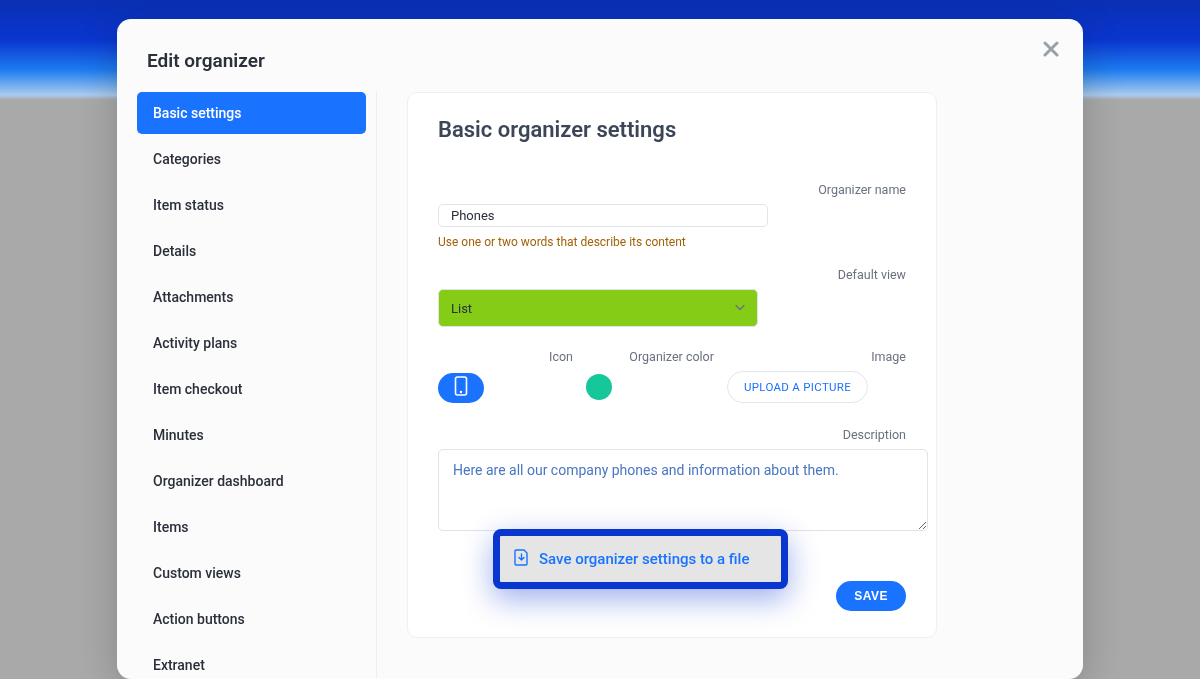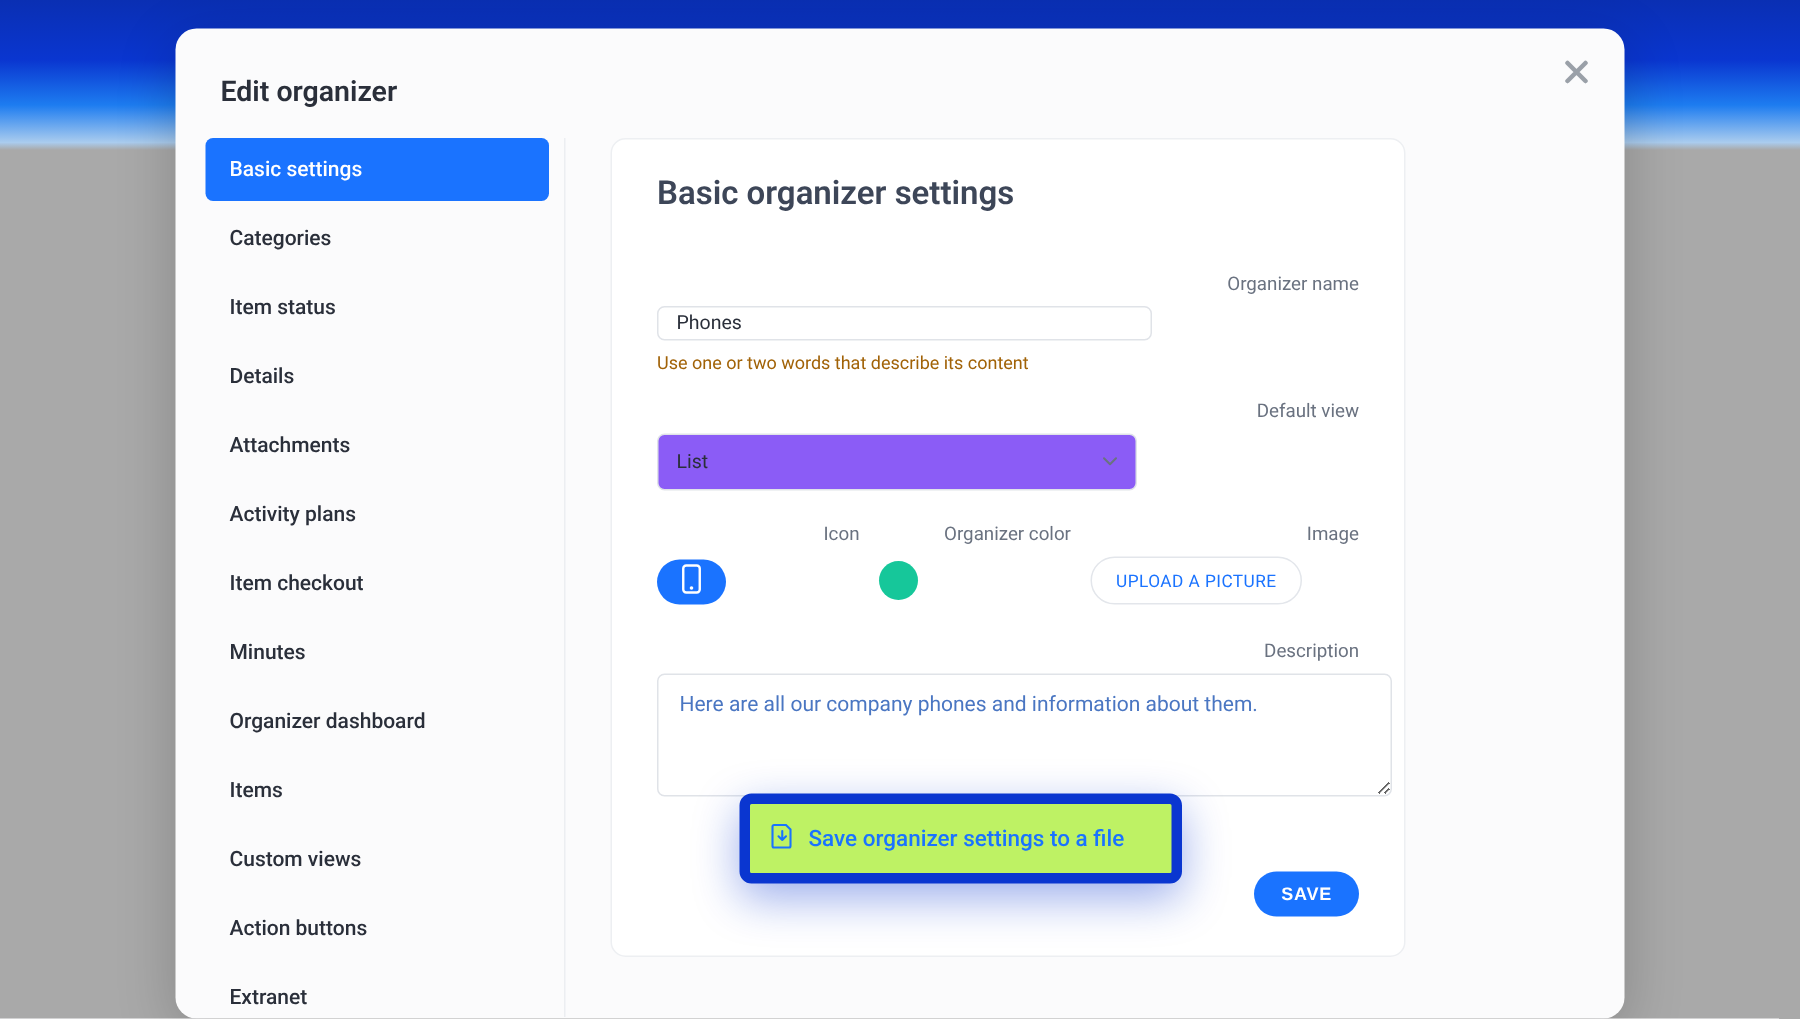--- a/index.html
+++ b/index.html
@@ -116,21 +116,21 @@
     margin-bottom: 22px;
   }
   .select-input {
     width: 100%;
     height: 38px;
     border: 1px solid #e0e3e8;
     border-radius: 5px;
     padding: 0 12px;
     font-size: 13px;
     color: #2a2f3a;
-    background: #8b5cf6;
+    background: #84cc16;
     appearance: none;
     -webkit-appearance: none;
     font-family: inherit;
     cursor: pointer;
   }
   .select-chevron {
     position: absolute;
     right: 12px; top: 50%;
     transform: translateY(-50%);
     pointer-events: none;
@@ -205,21 +205,21 @@
     font-weight: 700;
     letter-spacing: 0.5px;
     cursor: pointer;
   }
   .highlight-link {
     position: absolute;
     left: 376px;
     top: 510px;
     width: 295px;
     height: 60px;
-    background: #bef264;
+    background: #e5e5e5;
     border: 7px solid #0a36d0;
     border-radius: 8px;
     box-shadow: 0 10px 30px rgba(10,54,208,0.4);
     display: flex;
     align-items: center;
     padding: 0 14px;
     gap: 10px;
     cursor: pointer;
   }
   .highlight-link .dl-icon {

